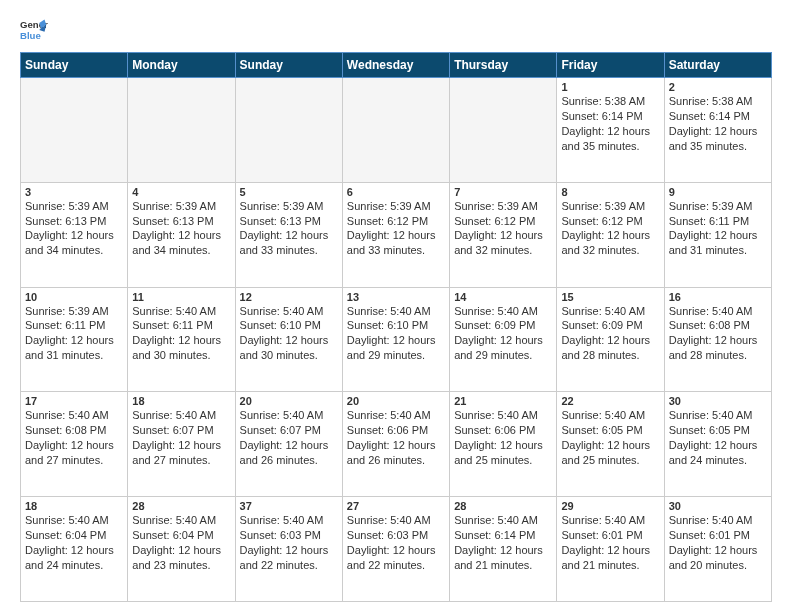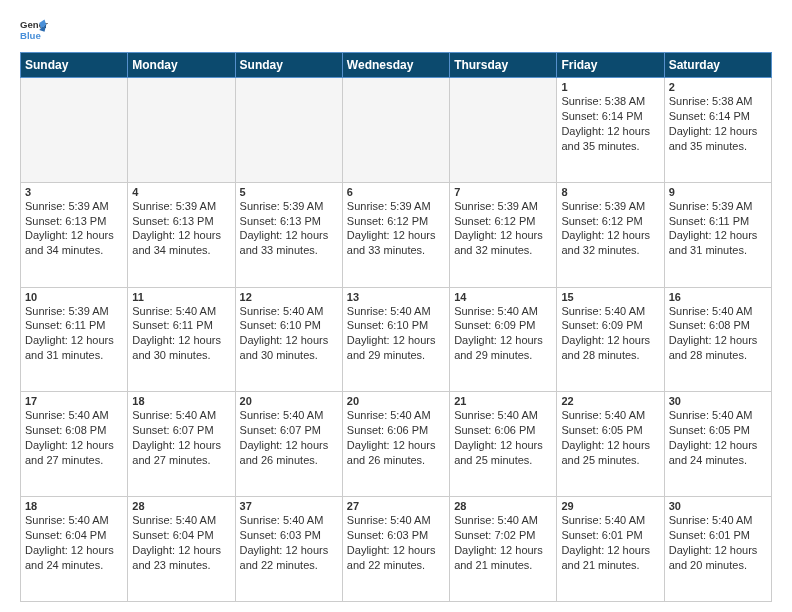--- a/index.html
+++ b/index.html
@@ -321,21 +321,21 @@
           <td>
             <span class="day-num">27</span>
             <div class="day-info">Sunrise: 5:40 AM
 Sunset: 6:03 PM
 Daylight: 12 hours
 and 22 minutes.</div>
           </td>
           <td>
             <span class="day-num">28</span>
             <div class="day-info">Sunrise: 5:40 AM
-Sunset: 7:02 PM
+Sunset: 6:14 PM
 Daylight: 12 hours
 and 21 minutes.</div>
           </td>
           <td>
             <span class="day-num">29</span>
             <div class="day-info">Sunrise: 5:40 AM
 Sunset: 6:01 PM
 Daylight: 12 hours
 and 21 minutes.</div>
           </td>

